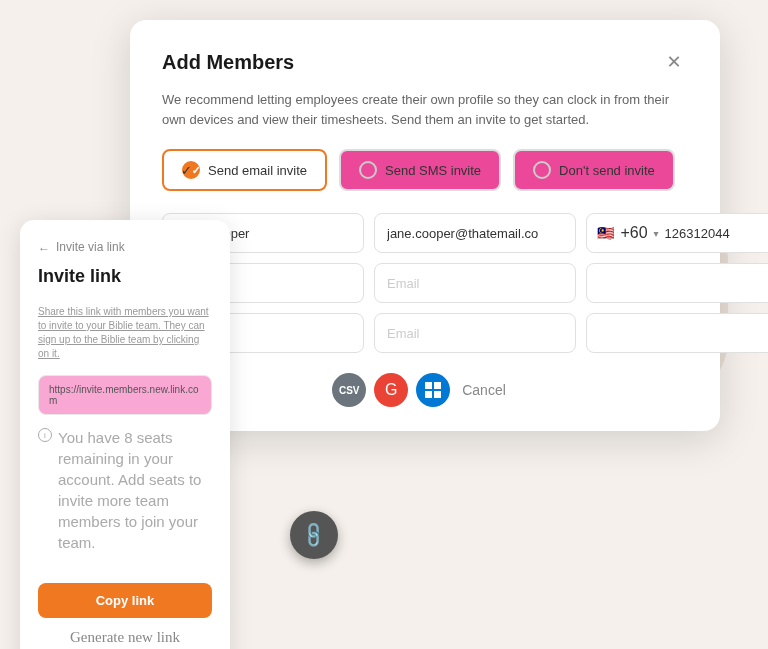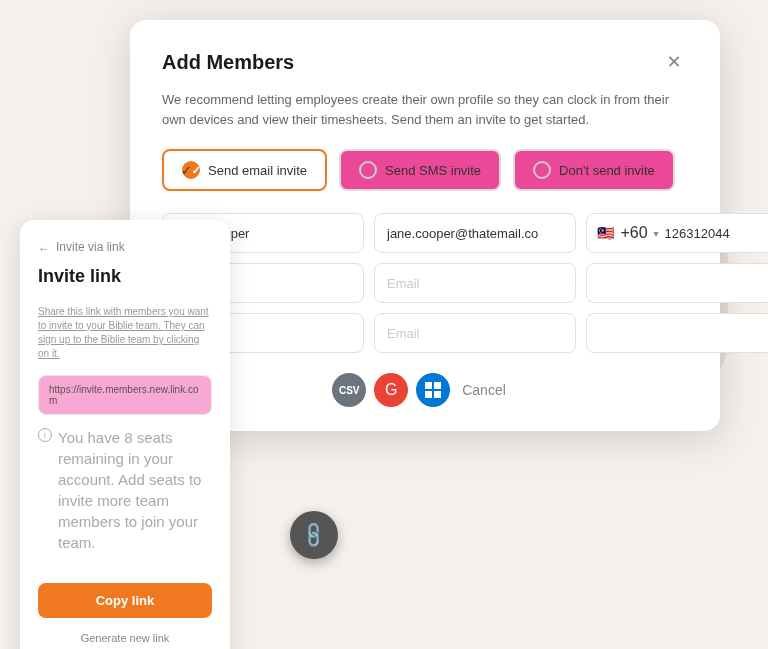--- a/index.html
+++ b/index.html
@@ -330,23 +330,24 @@
       font-weight: 600;
       cursor: pointer;
       margin-bottom: 10px;
     }
 
     .generate-link-btn {
       width: 100%;
       background: none;
       border: none;
       color: #888;
-      font-size: 11px;
+      font-size: 15px;
       cursor: pointer;
       margin-bottom: 10px;
+      font-family: Liberation Serif, serif;
     }
 
     .panel-divider {
       border: none;
       border-top: 1px solid #f0f0f0;
       margin: 6px 0;
     }
 
     
     .floating-link-btn {

